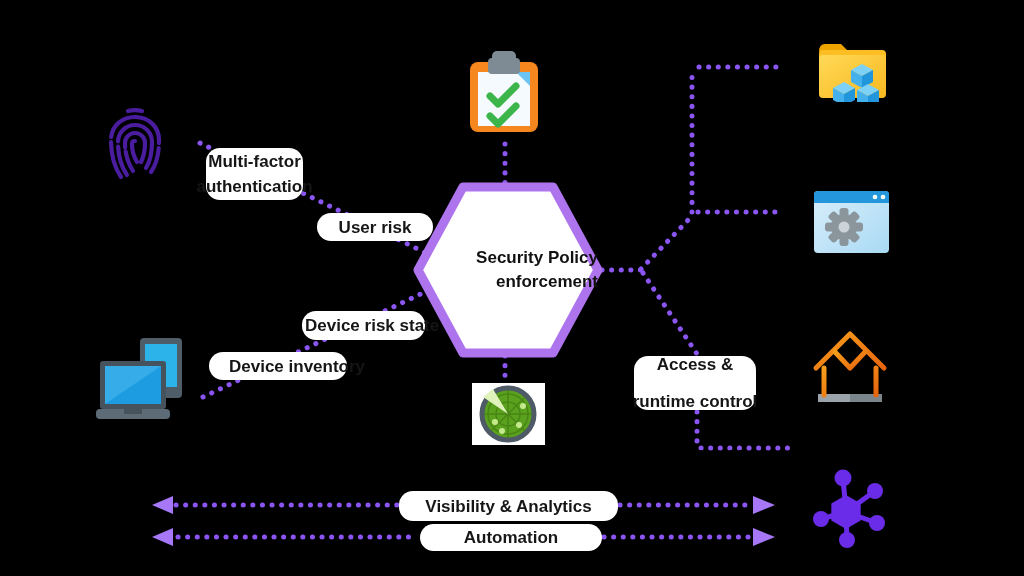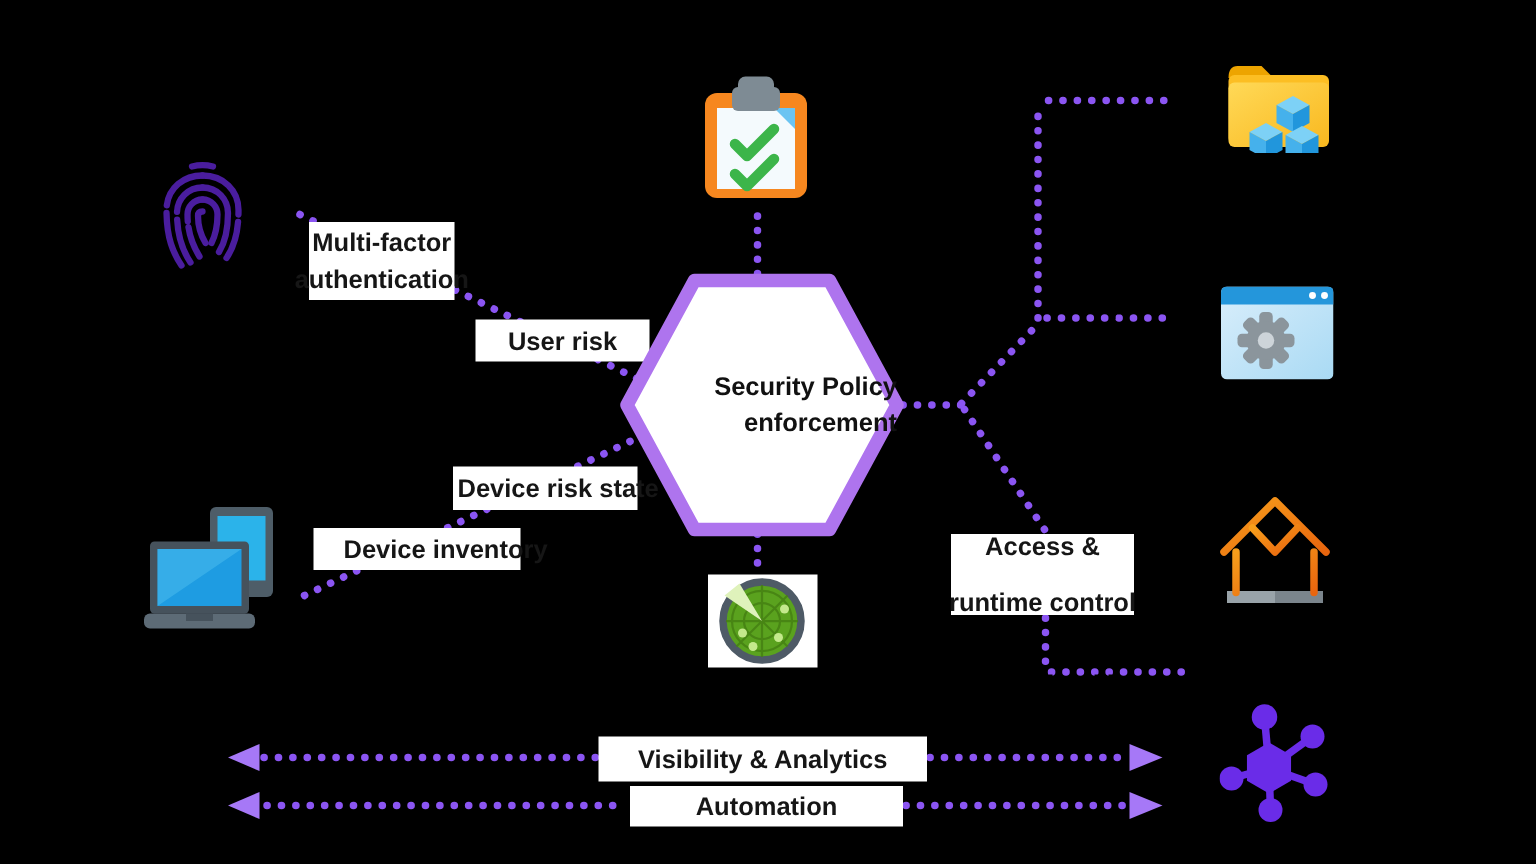--- a/index.html
+++ b/index.html
@@ -3,21 +3,21 @@
 <meta charset="utf-8">
 <style>
   html,body{margin:0;padding:0;background:#000;}
   #canvas{position:relative;width:1024px;height:576px;background:#000;overflow:hidden;
           font-family:"Liberation Sans",sans-serif;}
   .abs{position:absolute;}
   .hidden-label{color:#000;font-weight:bold;font-size:17px;white-space:nowrap;
                 line-height:21px;transform:translate(-50%,-50%);text-align:center;}
   .box-label{background:#fff;color:#161616;font-weight:bold;font-size:17px;
              white-space:nowrap;display:flex;flex-direction:column;align-items:center;
-             justify-content:center;line-height:25px;overflow:visible;}
+             justify-content:center;line-height:25px;overflow:visible;border-radius:14px;}
   .box-label span{white-space:nowrap;}
   .hex-text{color:#111;font-weight:bold;font-size:17px;line-height:24px;text-align:right;}
   svg{display:block;}
   .dotline{fill:none;stroke:#8b55f2;stroke-width:5;stroke-dasharray:0.1 9.5;stroke-linecap:round;}
   .ahead{fill:#a678f7;}
 </style>
 </head>
 <body>
 
 <div id="canvas">

